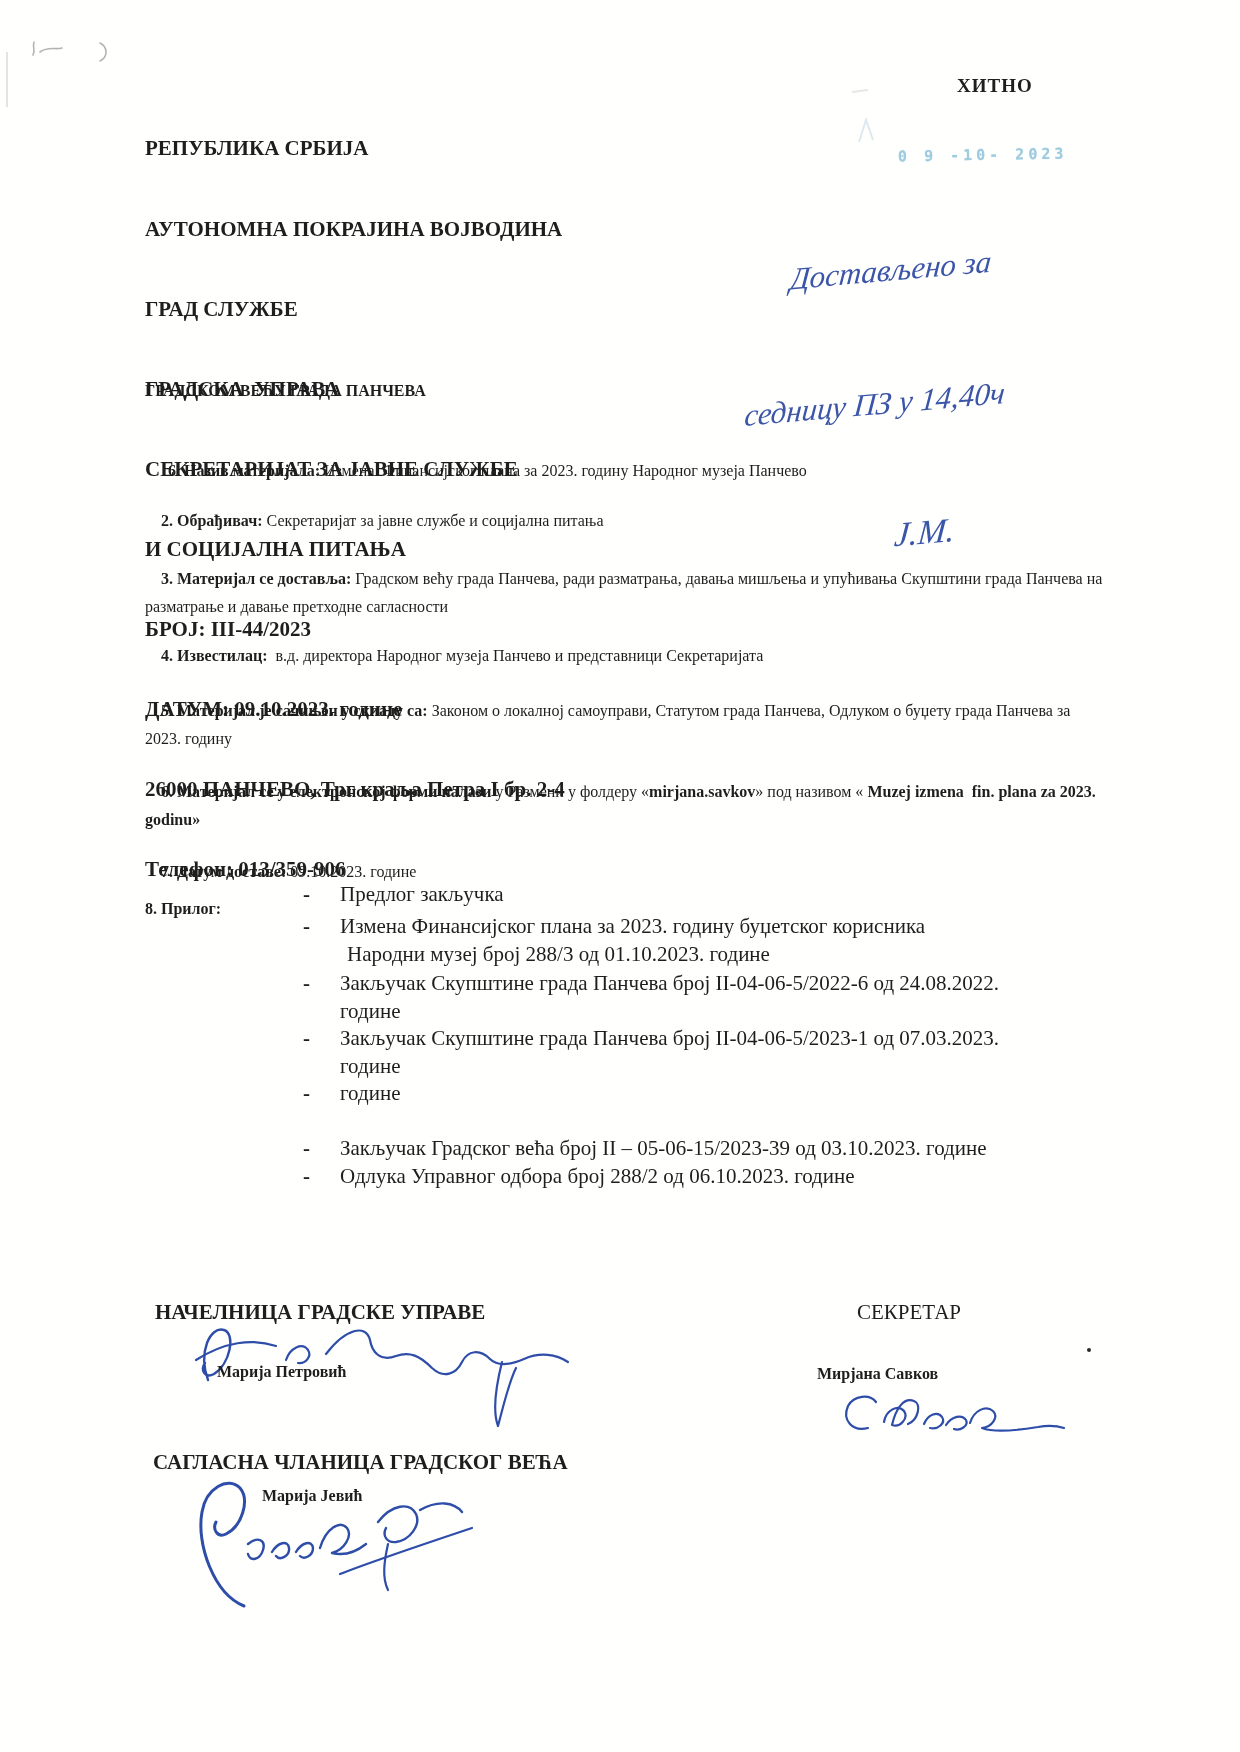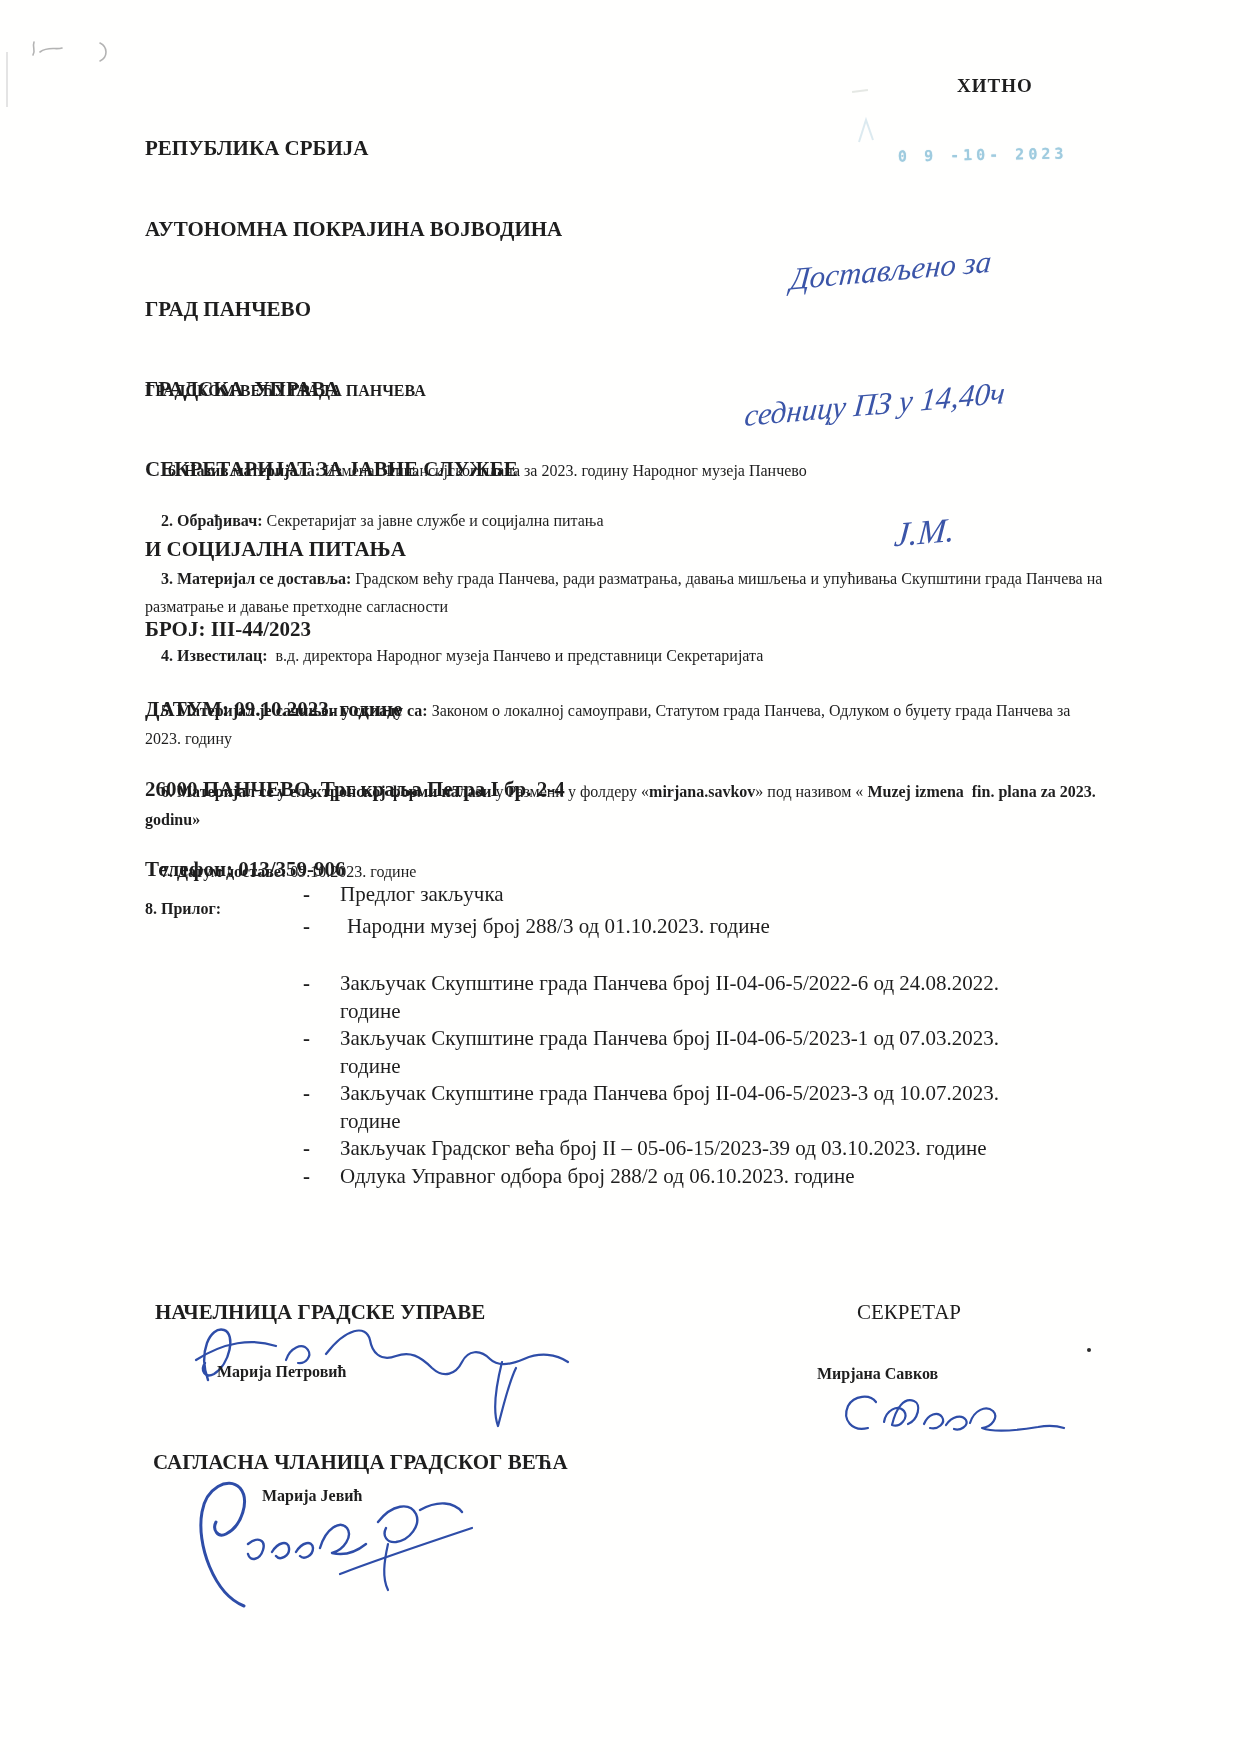--- a/index.html
+++ b/index.html
@@ -61,21 +61,21 @@
   </svg>
   <div class="abs edge-streak" style="left:6px;top:52px;"></div>
   <div class="abs smudge" style="left:852px;top:90px;"></div>
   <svg class="abs" style="left:852px;top:114px;" width="30" height="34">
     <path class="faintblue" d="M7,28 L14,6 L21,26"></path>
   </svg>
 
   <div class="abs letterhead" style="left:145px;top:82px;">
     <div>РЕПУБЛИКА СРБИЈА</div>
     <div>АУТОНОМНА ПОКРАЈИНА ВОЈВОДИНА</div>
-    <div>ГРАД ПАНЧЕВО</div>
+    <div>ГРАД СЛУЖБЕ</div>
     <div>ГРАДСКА  УПРАВА</div>
     <div>СЕКРЕТАРИЈАТ ЗА ЈАВНЕ СЛУЖБЕ</div>
     <div>И СОЦИЈАЛНА ПИТАЊА</div>
     <div>БРОЈ: III-44/2023</div>
     <div>ДАТУМ: 09.10.2023. године</div>
     <div>26000 ПАНЧЕВО, Трг краља Петра I бр. 2-4</div>
     <div>Телефон: 013/359-906</div>
   </div>
 
   <div class="abs urgent" style="left:957px;top:75px;">ХИТНО</div>
@@ -123,20 +123,21 @@
   <div class="abs att-row" style="left:303px;top:880px;">
     <span class="att-marker">-</span>
     <div class="att-text">
         <div class="att-line">Предлог закључка</div>
       </div>
   </div>
 
   <div class="abs att-row" style="left:303px;top:912px;">
     <span class="att-marker">-</span>
     <div class="att-text">
+      <div class="att-line">Измена Финансијског плана за 2023. годину буџетског корисника</div>
       <div class="att-line cont">Народни музеј број 288/3 од 01.10.2023. године</div>
     </div>
   </div>
 
   <div class="abs att-row" style="left:303px;top:969px;">
     <span class="att-marker">-</span>
     <div class="att-text">
       <div class="att-line">Закључак Скупштине града Панчева број II-04-06-5/2022-6 од 24.08.2022.</div>
       <div class="att-line">године</div>
     </div>
@@ -146,21 +147,20 @@
     <span class="att-marker">-</span>
     <div class="att-text">
       <div class="att-line">Закључак Скупштине града Панчева број II-04-06-5/2023-1 од 07.03.2023.</div>
       <div class="att-line">године</div>
     </div>
   </div>
 
   <div class="abs att-row" style="left:303px;top:1079px;">
     <span class="att-marker">-</span>
     <div class="att-text">
-      <div class="att-line">Закључак Скупштине града Панчева број II-04-06-5/2023-3 од 10.07.2023.</div>
       <div class="att-line">године</div>
     </div>
   </div>
 
   <div class="abs att-row" style="left:303px;top:1134px;">
     <span class="att-marker">-</span>
     <div class="att-text">
         <div class="att-line">Закључак Градског већа број II – 05-06-15/2023-39 од 03.10.2023. године</div>
       </div>
   </div>

